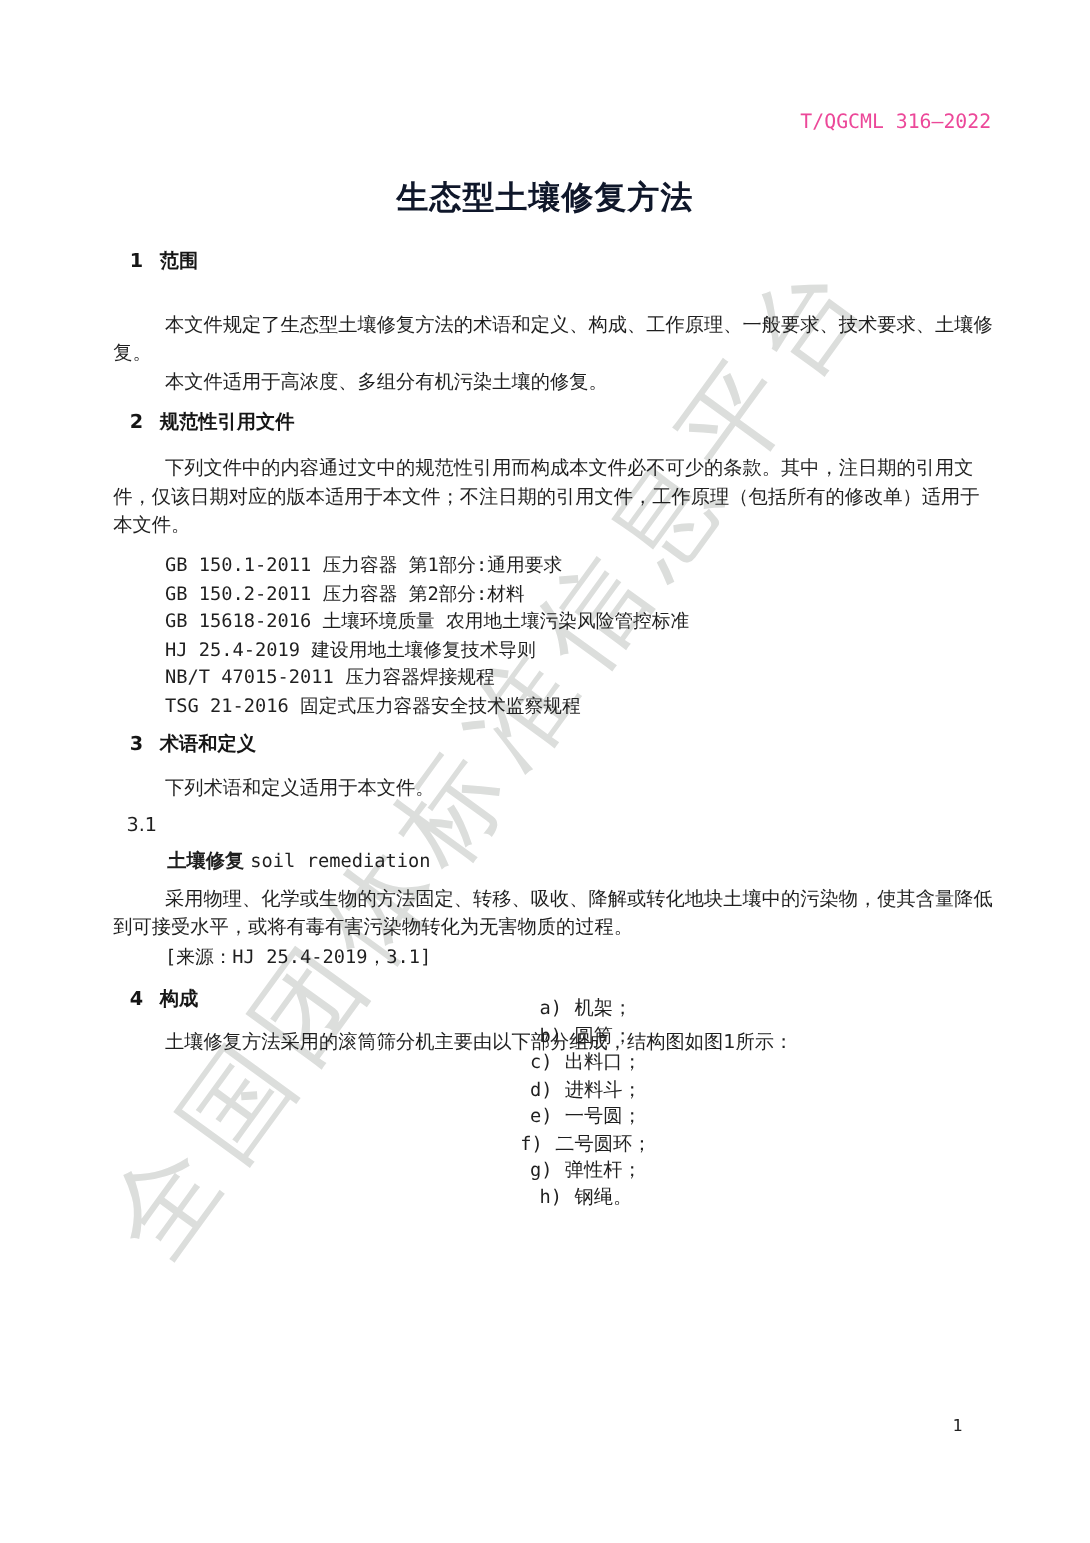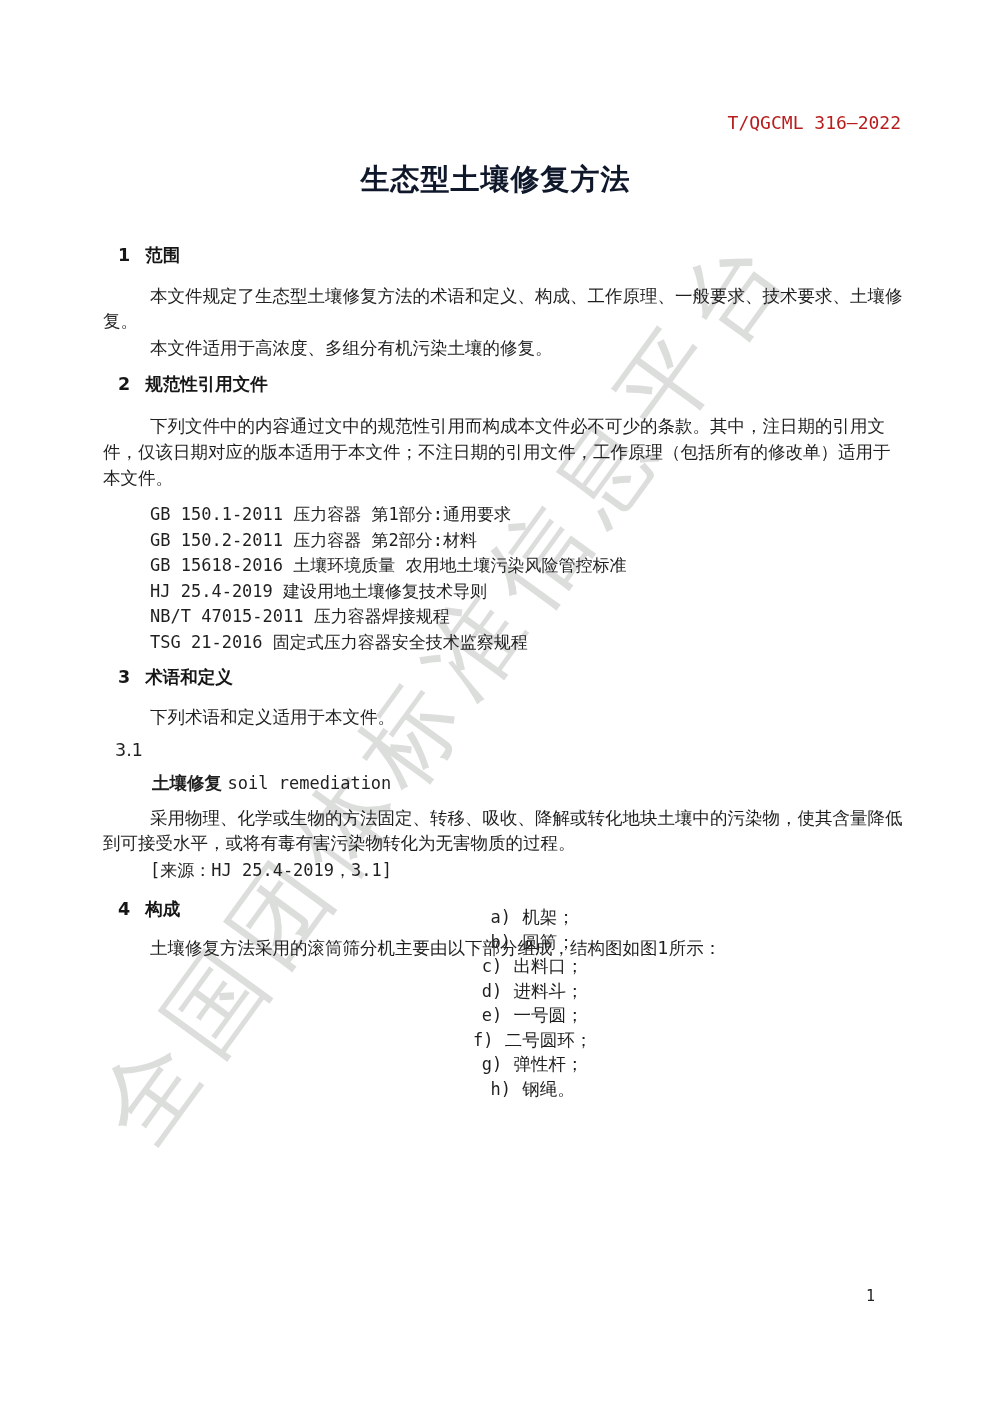--- a/index.html
+++ b/index.html
@@ -22,24 +22,24 @@
     letter-spacing:14px;
     color:#dcdedc;
     white-space:nowrap;
     user-select:none;
     pointer-events:none;
     font-weight:400;
   }
 
   .doc-code {
     position:absolute;
-    top:112px; right:90px;
+    top:100px; right:90px;
     font-family:"DejaVu Sans Mono","Liberation Mono",monospace;
     font-size:18px;
-    color:#b91c1c;
+    color:#ec4899;
   }
 
   .doc-title {
     position:absolute;
     top:160px; left:0; width:100%;
     text-align:center;
     font-size:29px;
     font-weight:700;
     letter-spacing:1px;
     color:#0f172a;
@@ -92,21 +92,21 @@
 <body>
 
 <div class="page">
 
   <div class="watermark">全国团体标准信息平台</div>
 
   <div class="doc-code">T/QGCML 316—2022</div>
 
   <div class="doc-title">生态型土壤修复方法</div>
 
-  <div class="content-block sec-heading" style="top:243px;">
+  <div class="content-block sec-heading" style="top:226px;">
     <span class="sec-no">1</span><span>范围</span>
   </div>
   <div class="content-block para-indent" style="top:284px;">本文件规定了生态型土壤修复方法的术语和定义、构成、工作原理、一般要求、技术要求、土壤修复。</div>
   <div class="content-block para-indent" style="top:336px;">本文件适用于高浓度、多组分有机污染土壤的修复。</div>
 
   <div class="content-block sec-heading" style="top:372px;">
     <span class="sec-no">2</span><span>规范性引用文件</span>
   </div>
   <div class="content-block para-indent" style="top:413px; line-height:26px;">下列文件中的内容通过文中的规范性引用而构成本文件必不可少的条款。其中，注日期的引用文件，仅该日期对应的版本适用于本文件；不注日期的引用文件，工作原理（包括所有的修改单）适用于本文件。</div>
   <div class="content-block refs" style="top:502px;">

